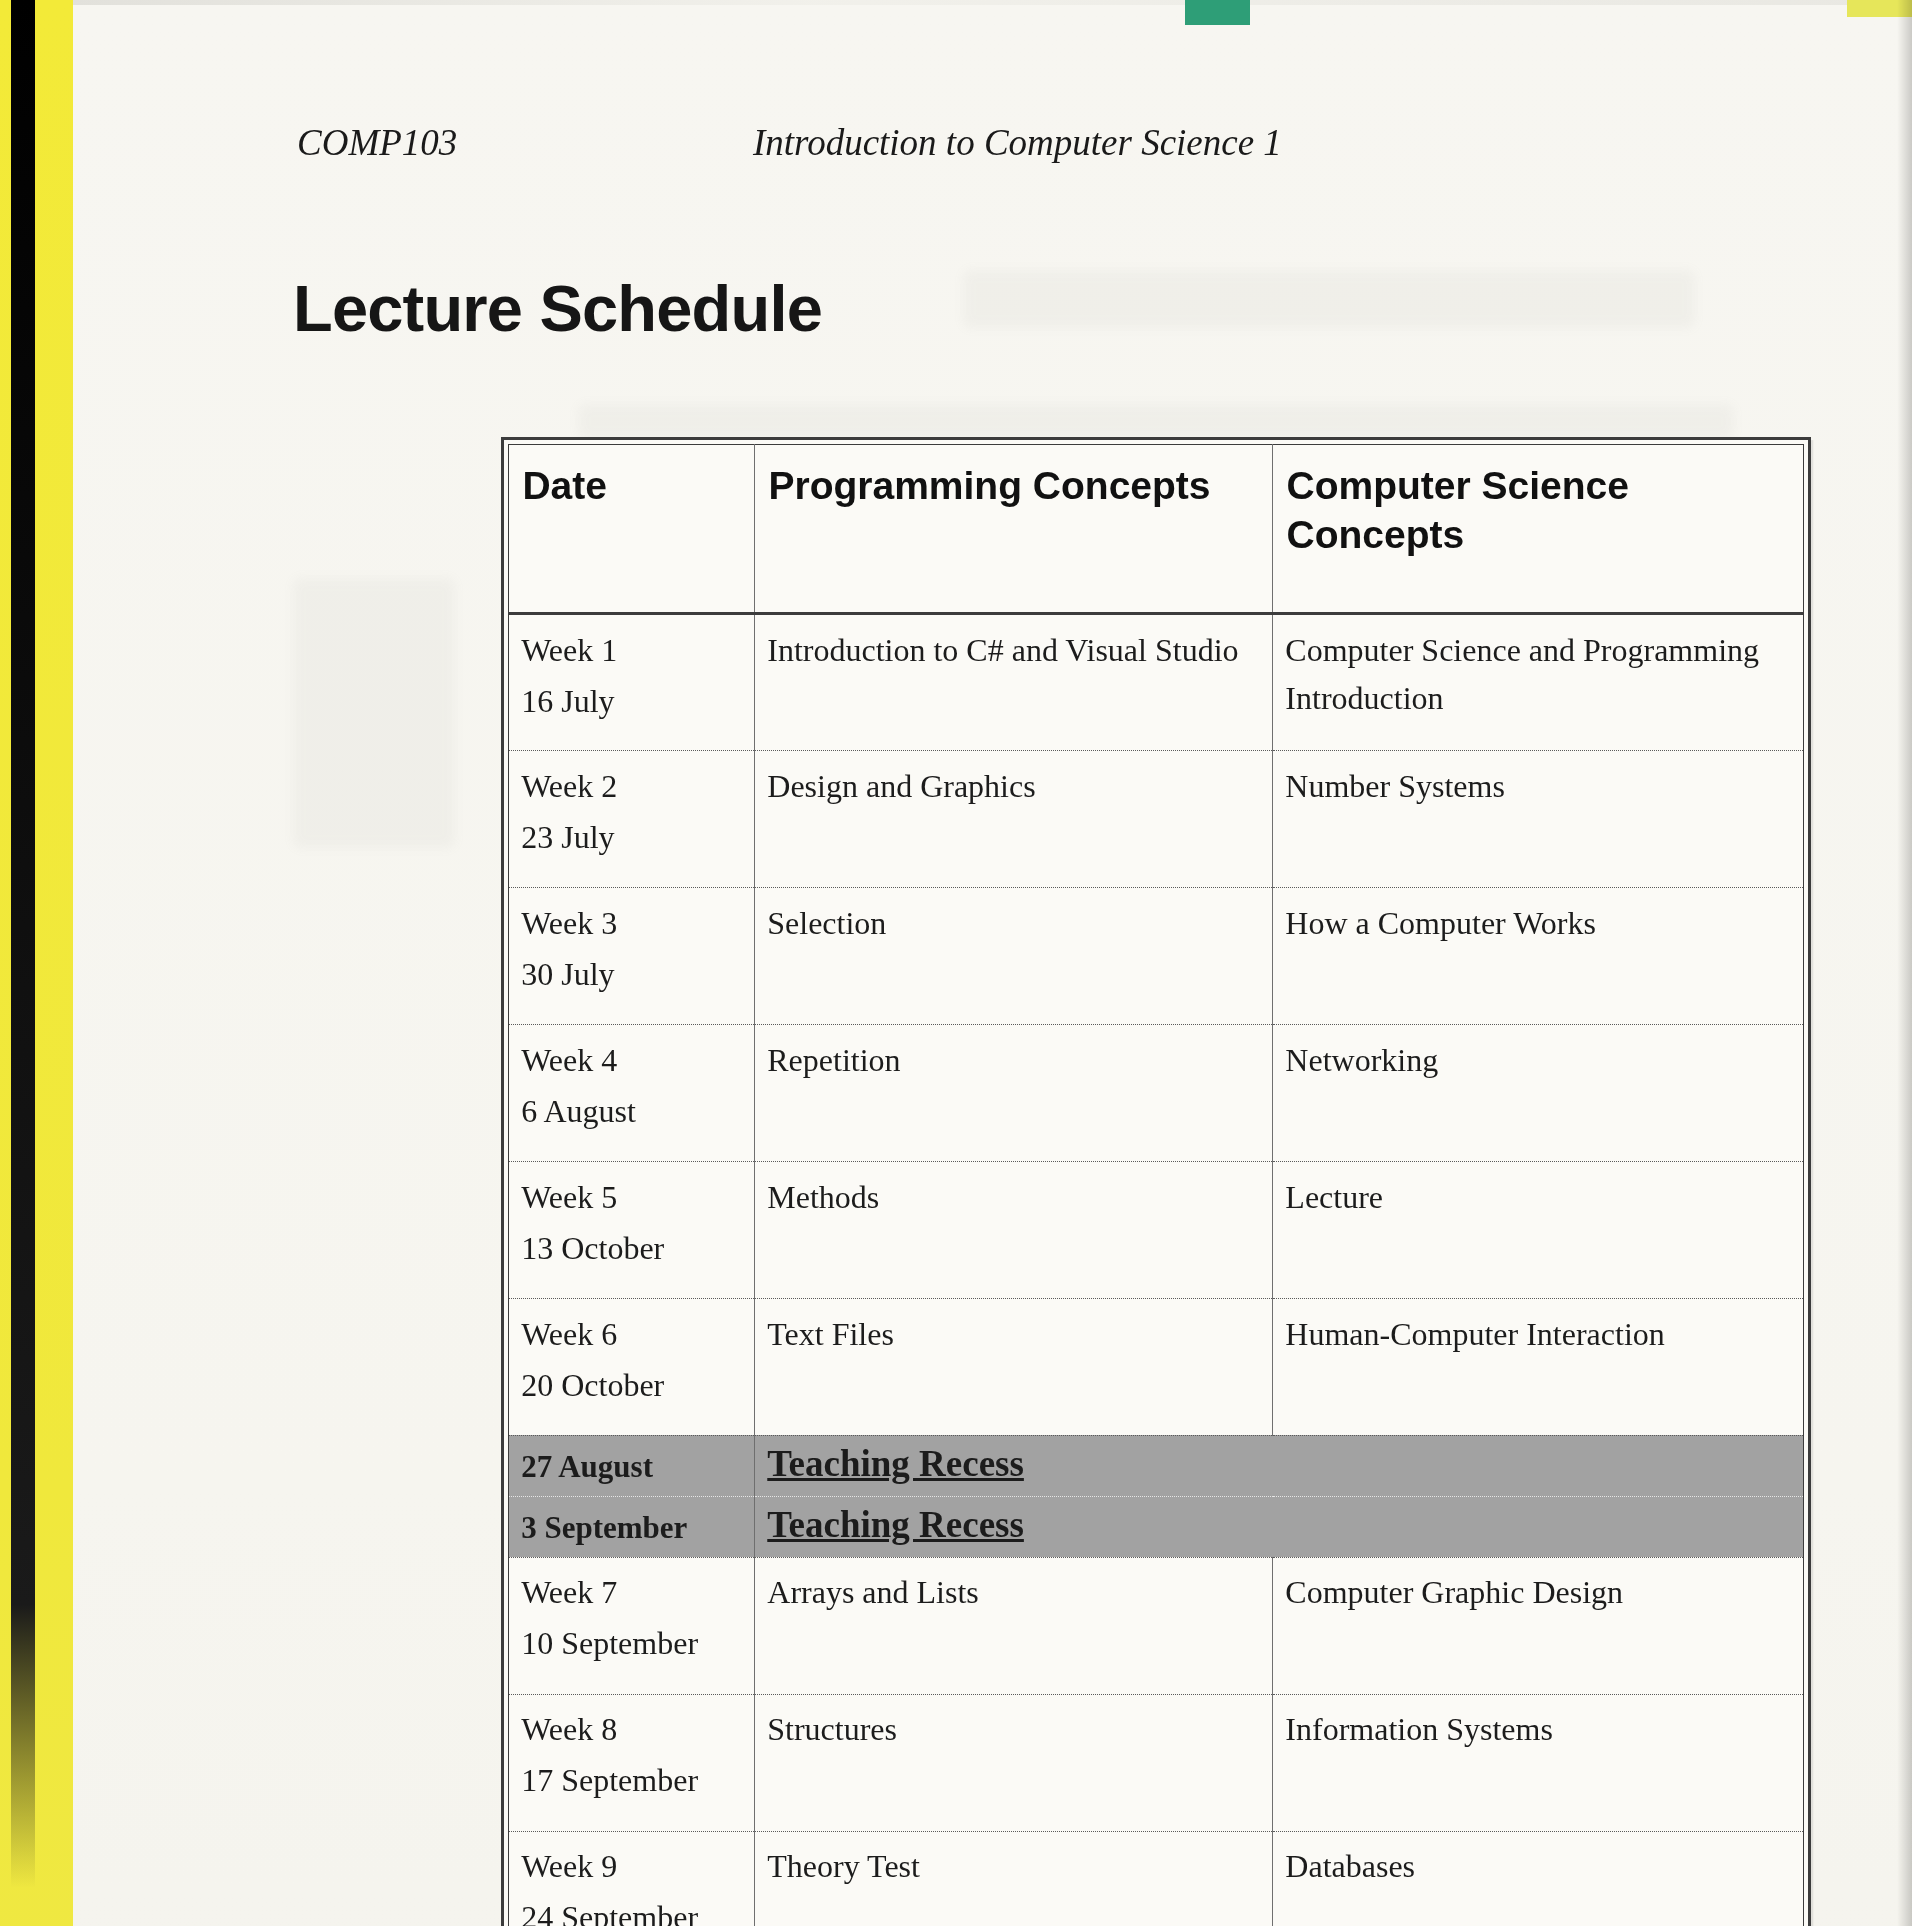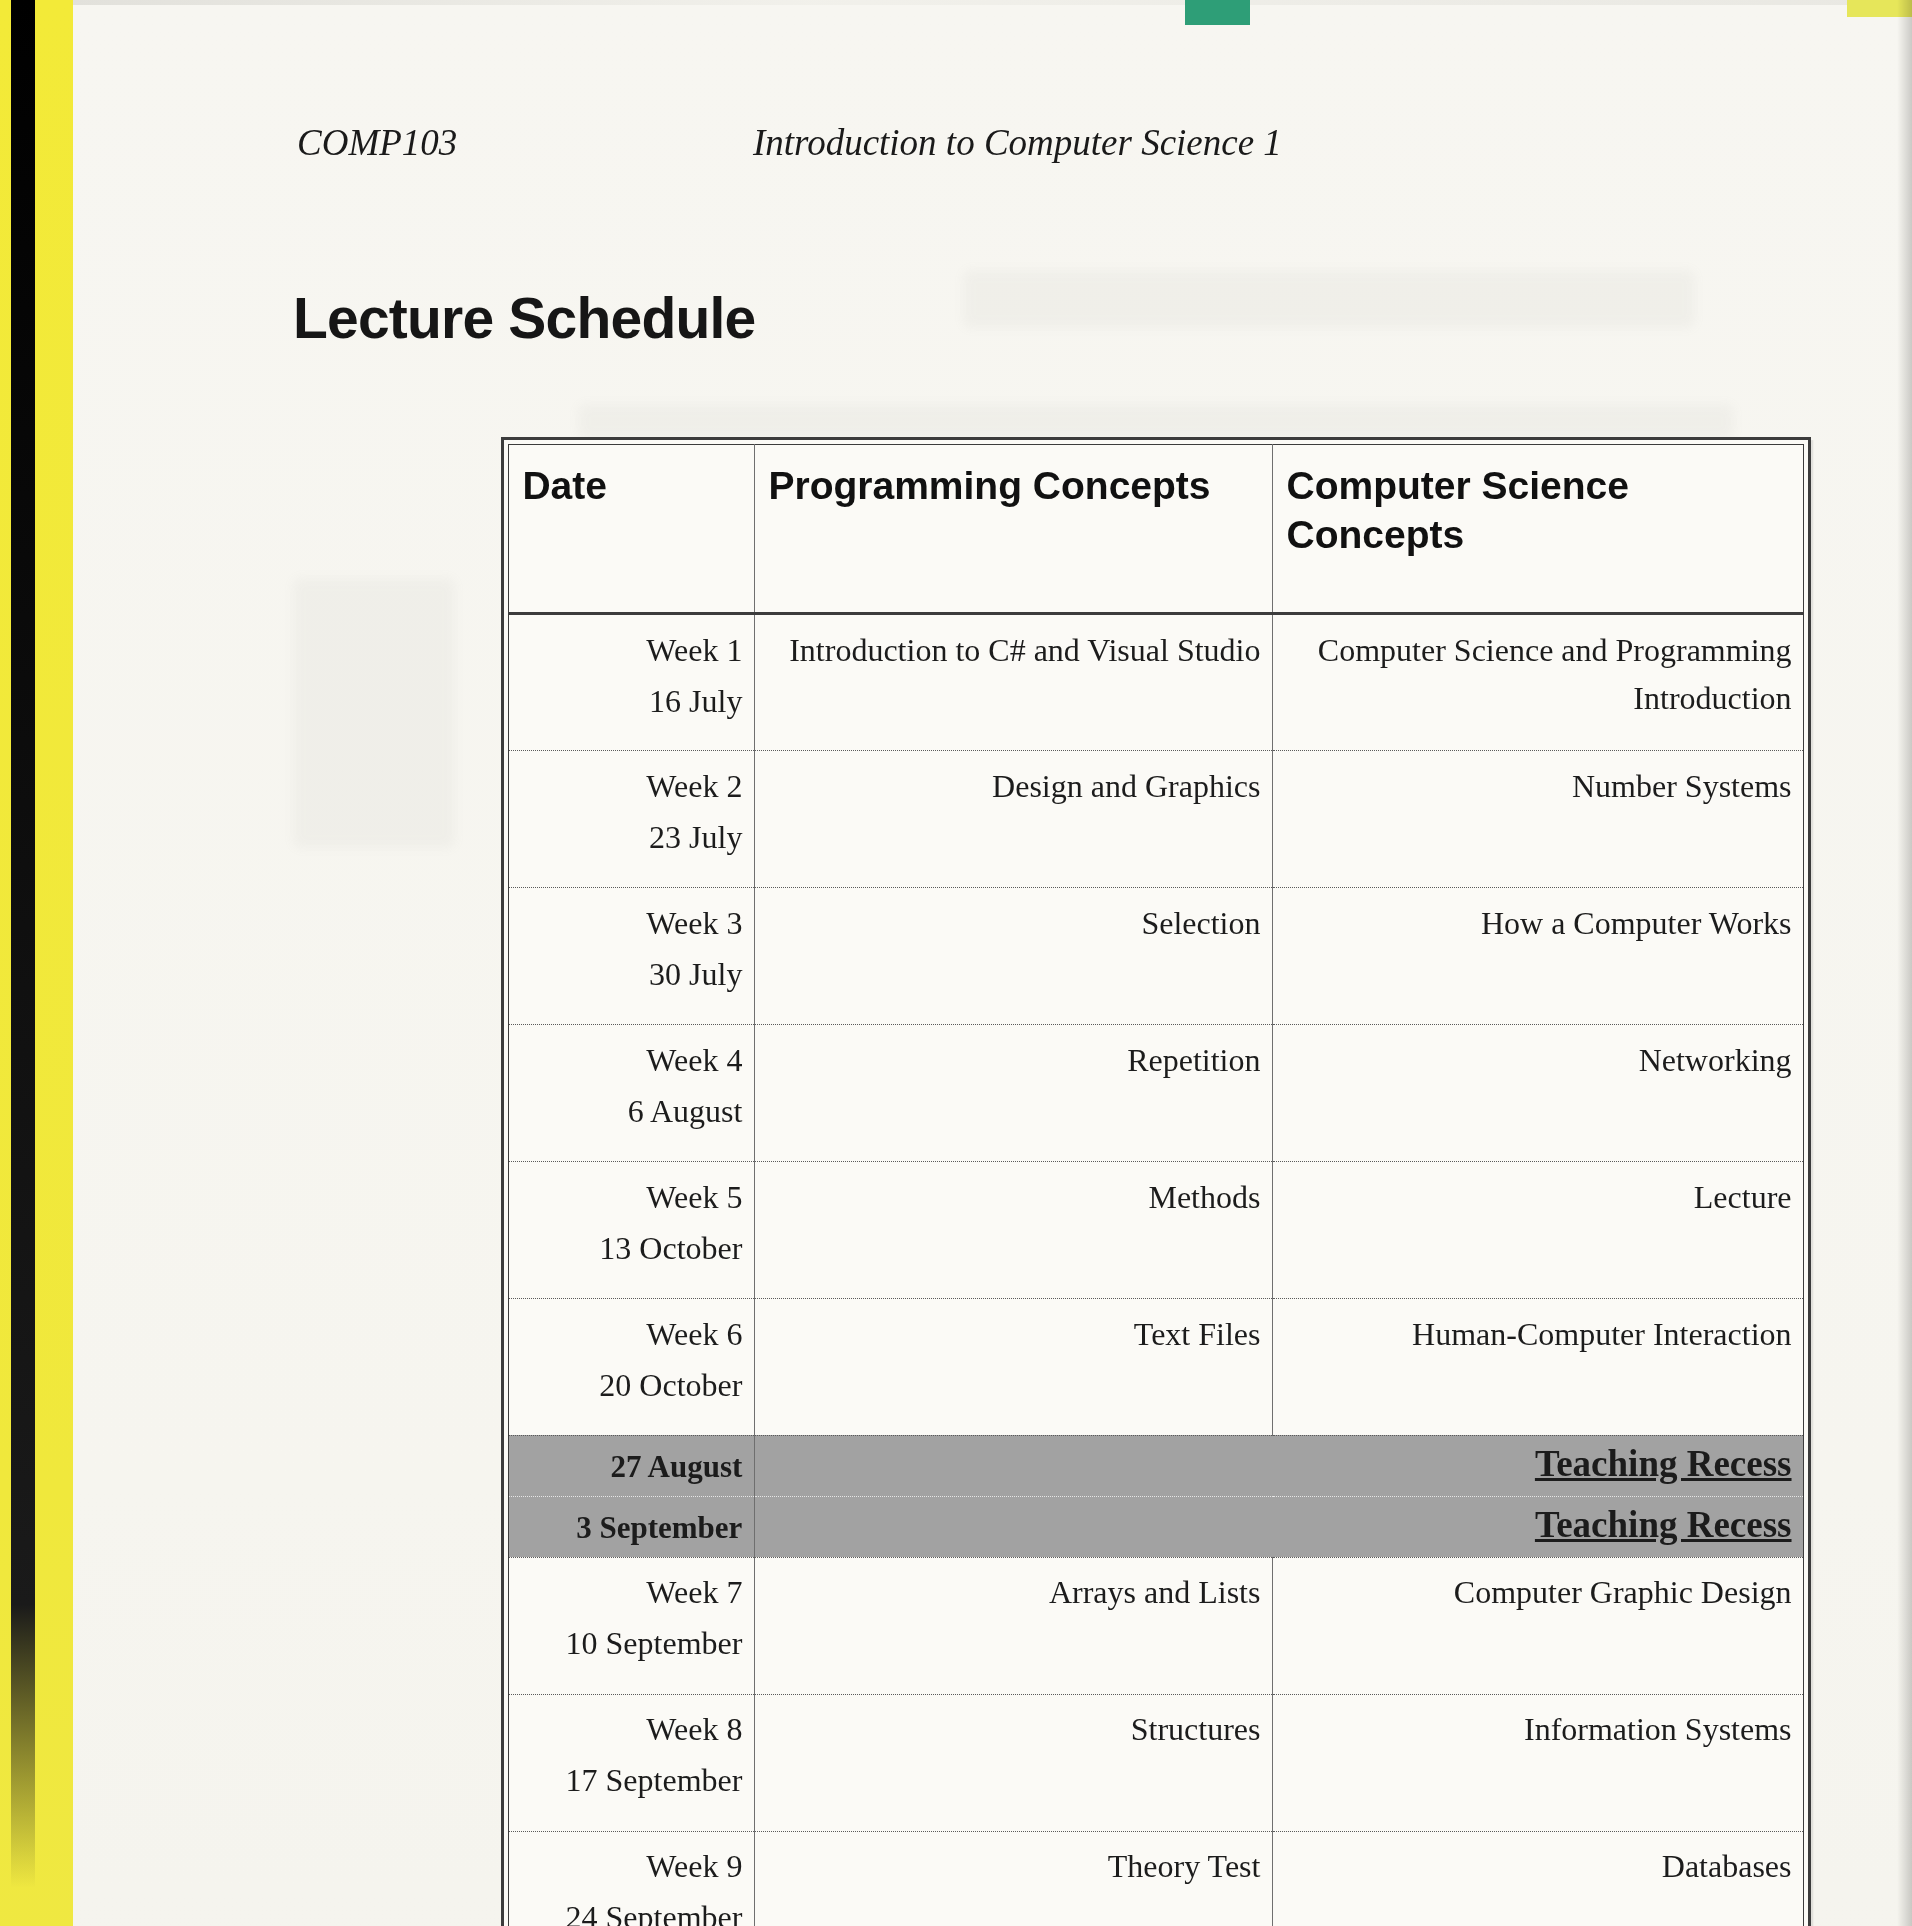--- a/index.html
+++ b/index.html
@@ -56,23 +56,23 @@
 
   
   .running-head{
     position:absolute;top:121px;left:297px;right:116px;
     font-style:italic;font-size:37px;line-height:1.2;color:#1a1a1a;
   }
   .running-head .course{position:absolute;left:0;top:0;}
   .running-head .head-title{position:absolute;left:456px;top:0;}
 
   .page-title{
-    position:absolute;left:293px;top:285px;
+    position:absolute;left:293px;top:271px;
     font-family:"Liberation Sans", sans-serif;
-    font-weight:bold;font-size:57px;letter-spacing:-0.8px;color:#161616;
+    font-weight:bold;font-size:65px;letter-spacing:-0.8px;color:#161616;
   }
 
   
   .table-wrap{
     position:absolute;left:501px;top:437px;width:1310px;
     border:3.9px solid var(--table-line);
     padding:3.9px;
     background:#fbfaf6;
     box-shadow:2.3px 3.1px 0 rgba(0,0,0,.08);
   }
@@ -85,21 +85,21 @@
     font-family:"Liberation Sans", sans-serif;
     font-weight:bold;font-size:39px;line-height:1.25;
     text-align:left;vertical-align:top;
     padding:17.3px 13.5px 11.6px 13.5px;
     height:169px;
     border-bottom:3.1px solid var(--table-line);
     color:#111;
   }
   .sched td{
     font-size:32px;line-height:1.5;
-    vertical-align:top;text-align:right;
+    vertical-align:top;text-align:left;
     padding:10.8px 11.6px 10.8px 12.3px;
     height:137px;
     color:var(--ink);
   }
   .sched th + th, .sched td + td{border-left:1.5px solid #6f6f6f;}
   .sched tbody tr + tr td{border-top:1.9px dotted #5a5a5a;}
 
   .sched td .week{display:block;}
   .sched td .date{display:block;margin-top:3px;}
 

